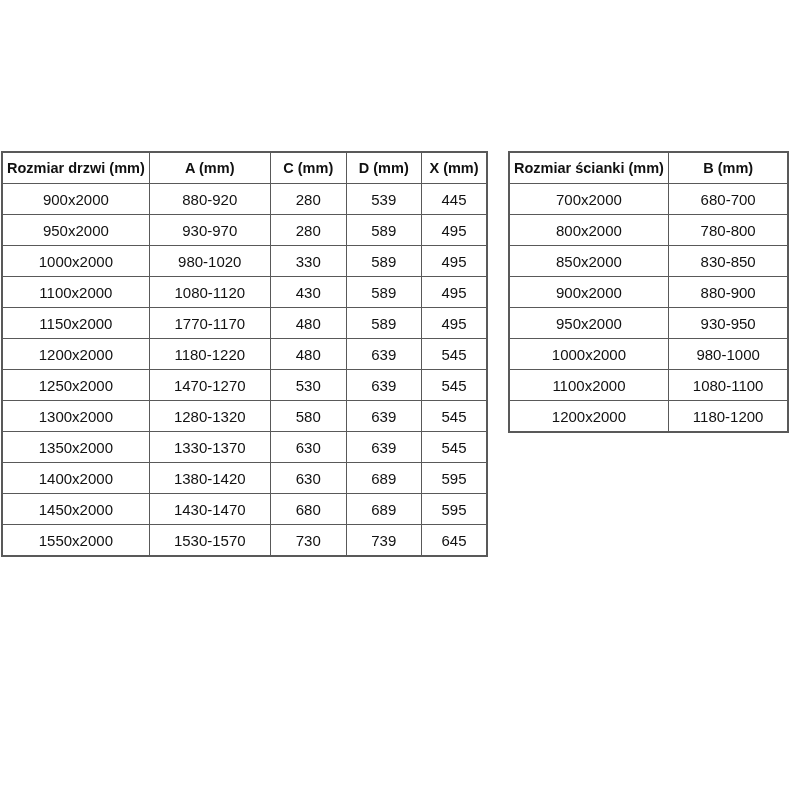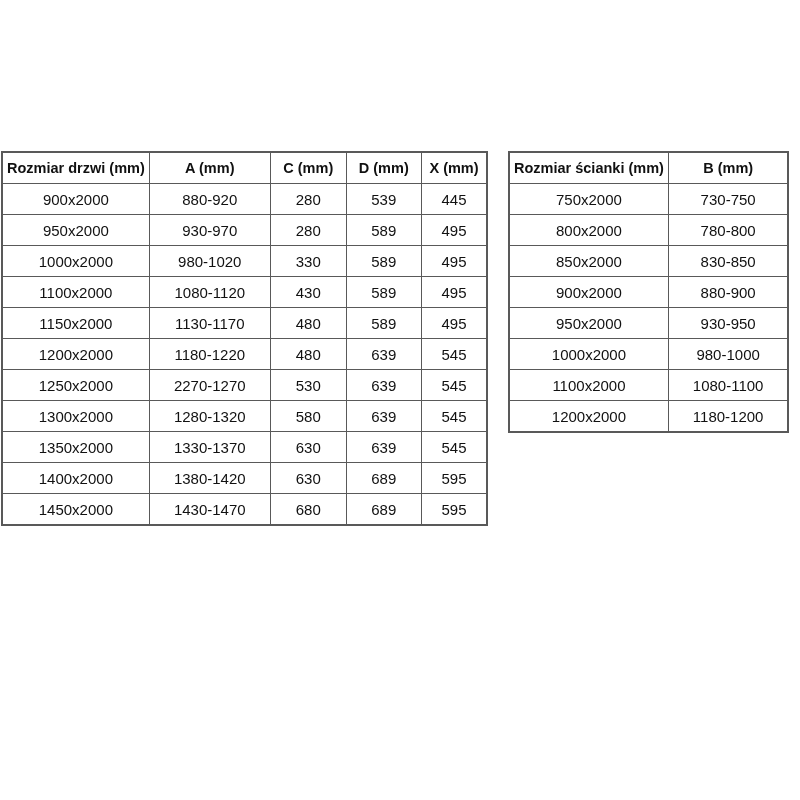--- a/index.html
+++ b/index.html
@@ -97,35 +97,35 @@
       </tr>
       <tr>
         <td>1100x2000</td>
         <td>1080-1120</td>
         <td>430</td>
         <td>589</td>
         <td>495</td>
       </tr>
       <tr>
         <td>1150x2000</td>
-        <td>1130-1170</td>
+        <td>1770-1170</td>
         <td>480</td>
         <td>589</td>
         <td>495</td>
       </tr>
       <tr>
         <td>1200x2000</td>
         <td>1180-1220</td>
         <td>480</td>
         <td>639</td>
         <td>545</td>
       </tr>
       <tr>
         <td>1250x2000</td>
-        <td>2270-1270</td>
+        <td>1470-1270</td>
         <td>530</td>
         <td>639</td>
         <td>545</td>
       </tr>
       <tr>
         <td>1300x2000</td>
         <td>1280-1320</td>
         <td>580</td>
         <td>639</td>
         <td>545</td>
@@ -143,39 +143,46 @@
         <td>630</td>
         <td>689</td>
         <td>595</td>
       </tr>
       <tr>
         <td>1450x2000</td>
         <td>1430-1470</td>
         <td>680</td>
         <td>689</td>
         <td>595</td>
+      </tr>
+      <tr>
+        <td>1550x2000</td>
+        <td>1530-1570</td>
+        <td>730</td>
+        <td>739</td>
+        <td>645</td>
       </tr>
     </tbody>
   </table>
 
 <table id="walls-table" class="spec-table">
   <colgroup>
     <col class="c1">
       <col class="c2">
   </colgroup>
 <thead>
       <tr>
         <th>Rozmiar ścianki (mm)</th>
         <th>B (mm)</th>
       </tr>
     </thead>
     <tbody>
       <tr>
-        <td>750x2000</td>
-        <td>730-750</td>
+        <td>700x2000</td>
+        <td>680-700</td>
       </tr>
       <tr>
         <td>800x2000</td>
         <td>780-800</td>
       </tr>
       <tr>
         <td>850x2000</td>
         <td>830-850</td>
       </tr>
       <tr>

